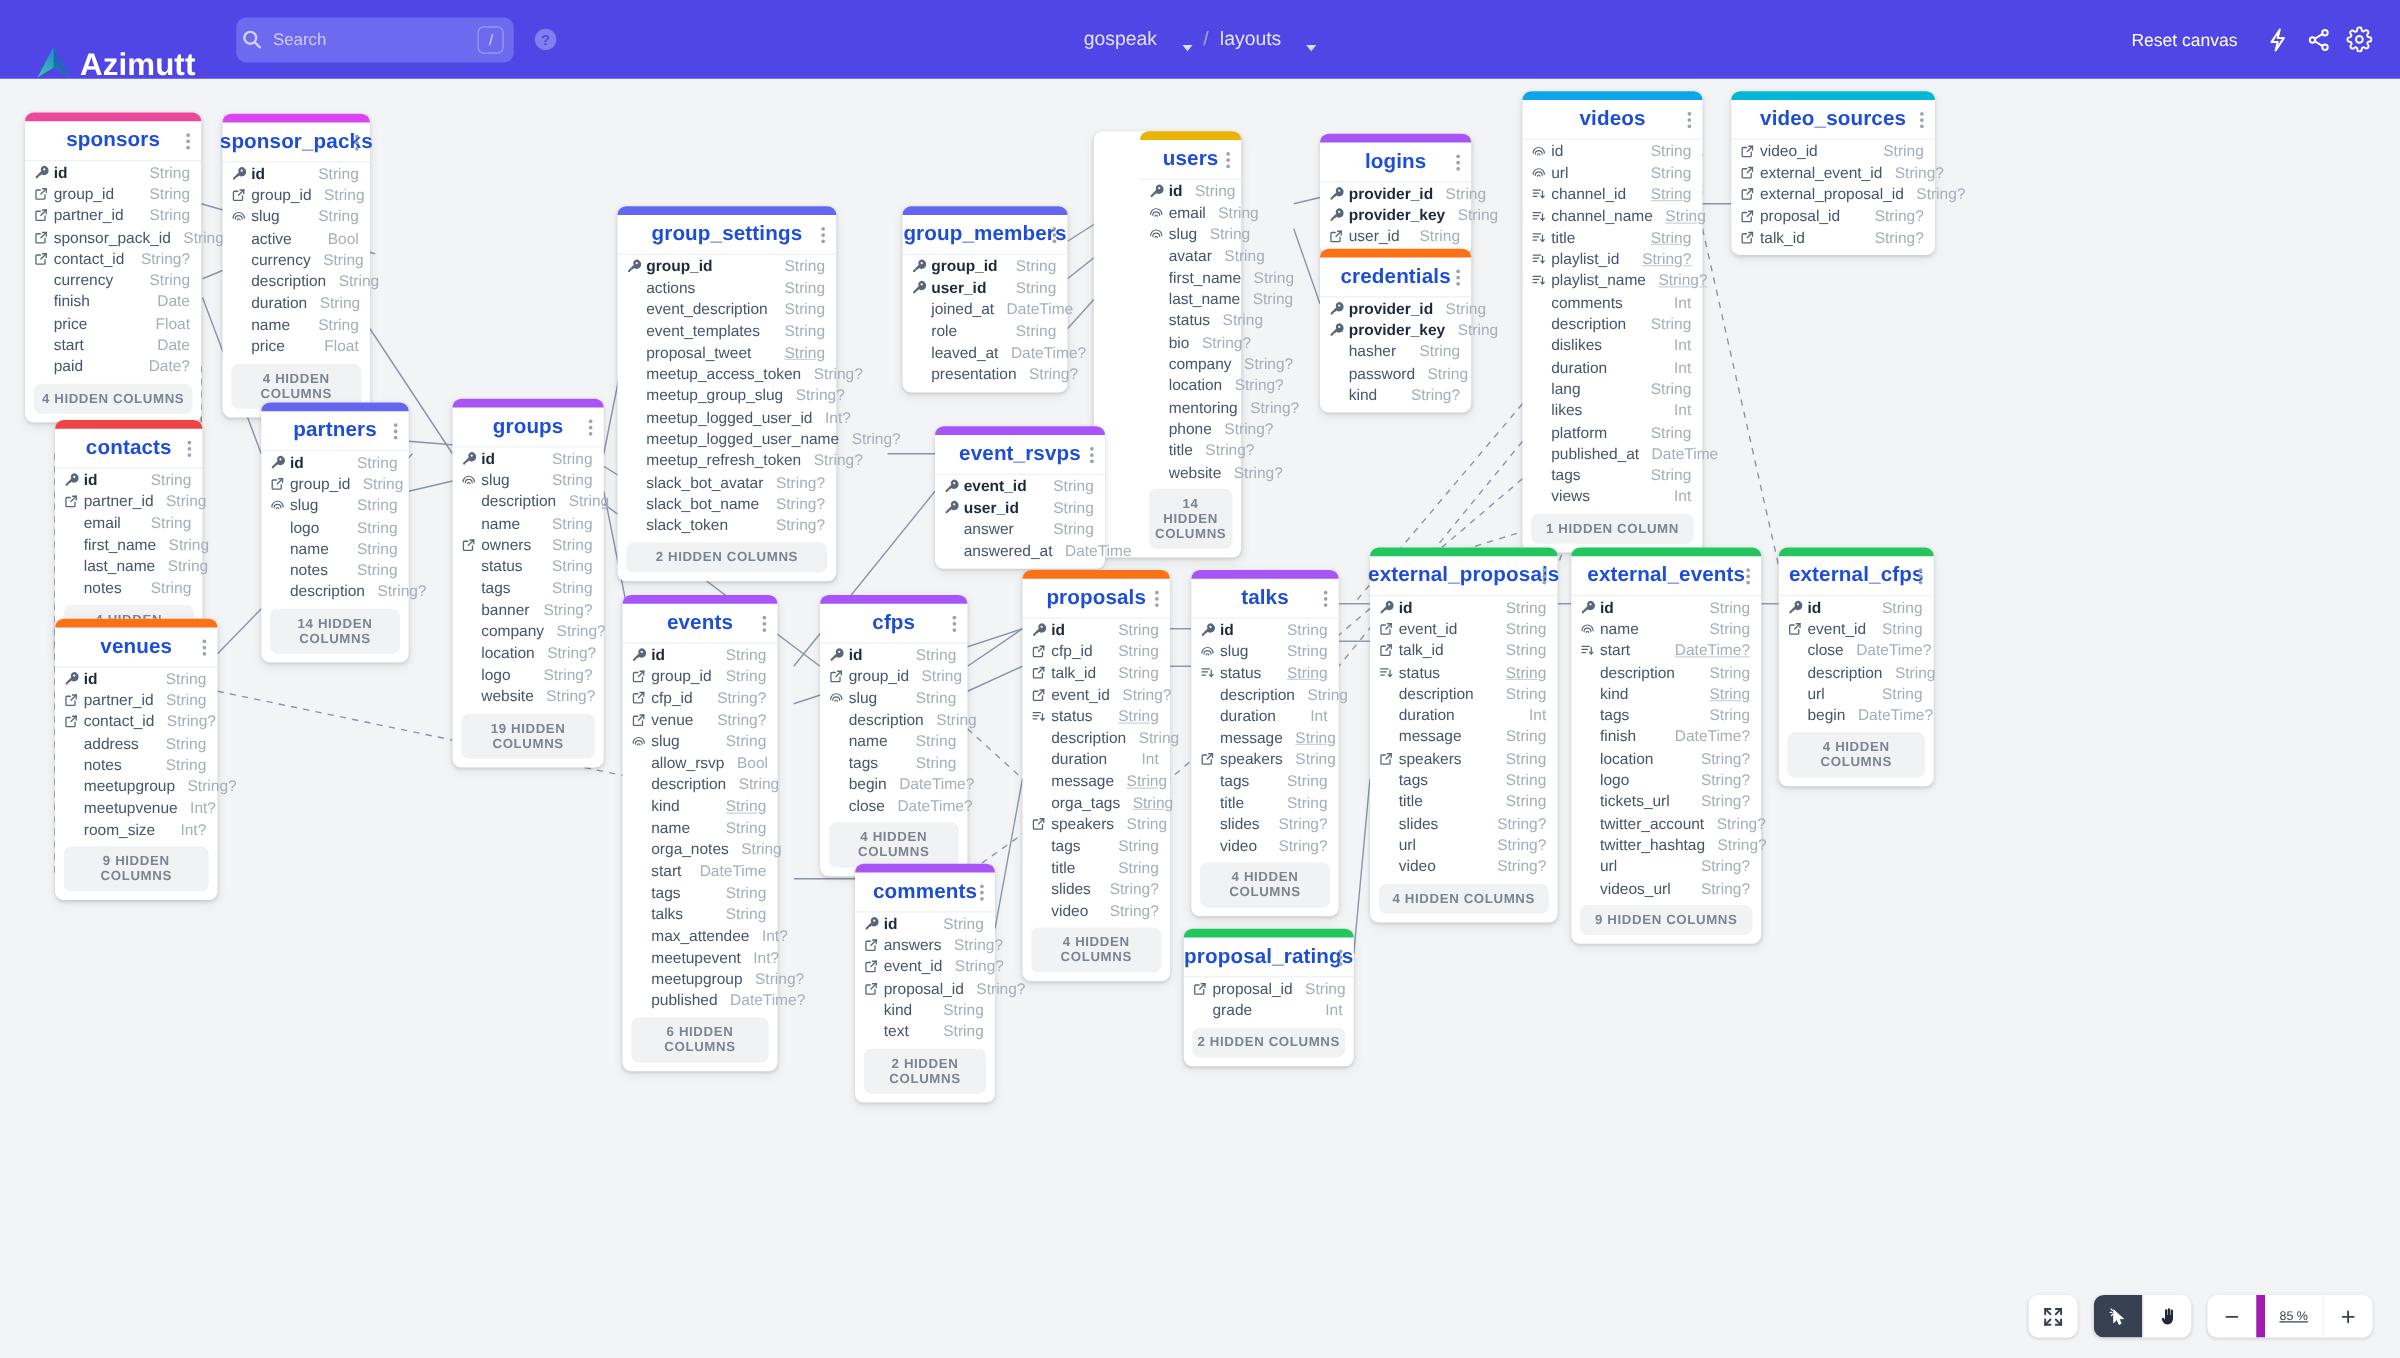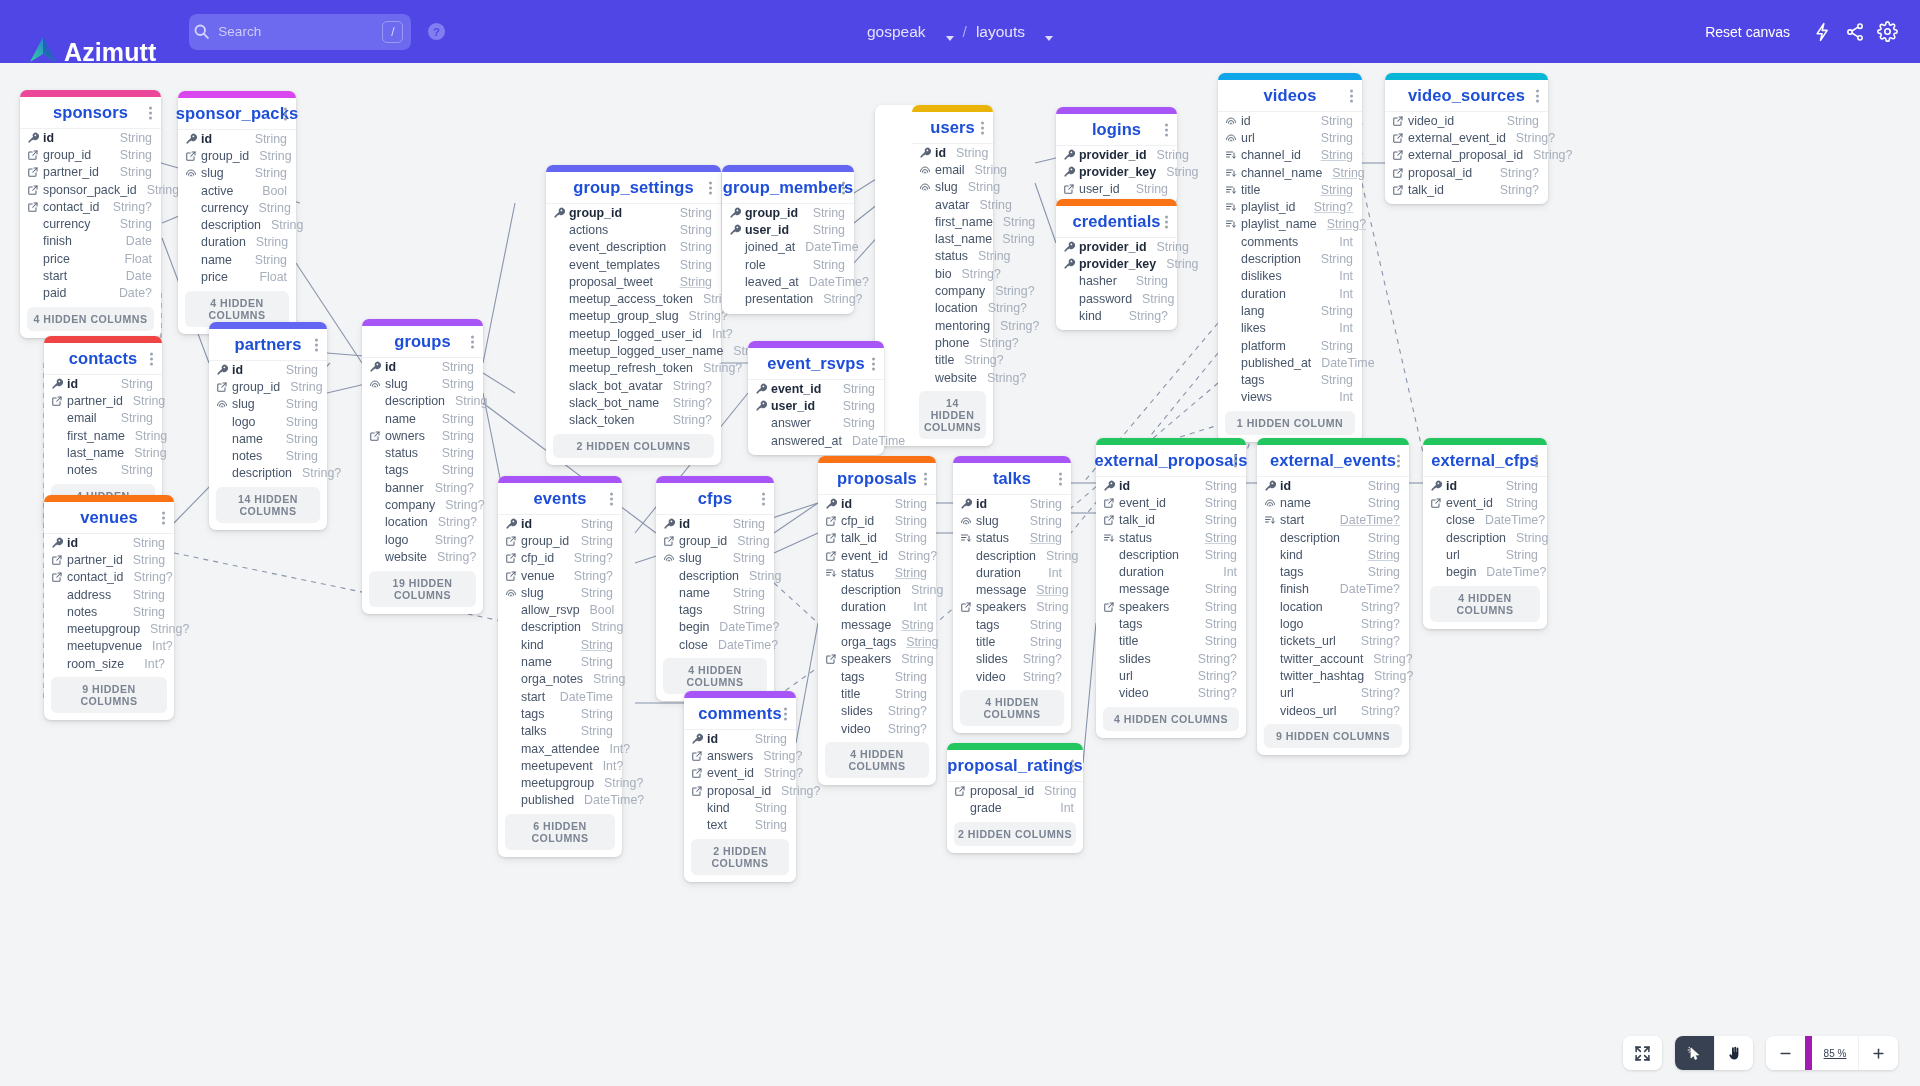--- a/index.html
+++ b/index.html
@@ -654,21 +654,21 @@
         <span class="cn">logo</span>
         <span class="ct">String?</span>
       </div>
       <div class="col">
         <span class="ico none"></span>
         <span class="cn">website</span>
         <span class="ct">String?</span>
       </div>
       <div class="hidden-pill">19 HIDDEN COLUMNS</div>
     </div>
-    <div class="tbl" style="left: 546px; top: 102px; width: 175px;">
+    <div class="tbl" style="left: 494px; top: 102px; width: 175px;">
       <div class="bar" style="background:#6366f1"></div>
       <div class="hd">
         <span class="nm">group_settings</span>
         <span class="dots">
           <i></i>
           <i></i>
           <i></i>
         </span>
       </div>
       <div class="col pk">

